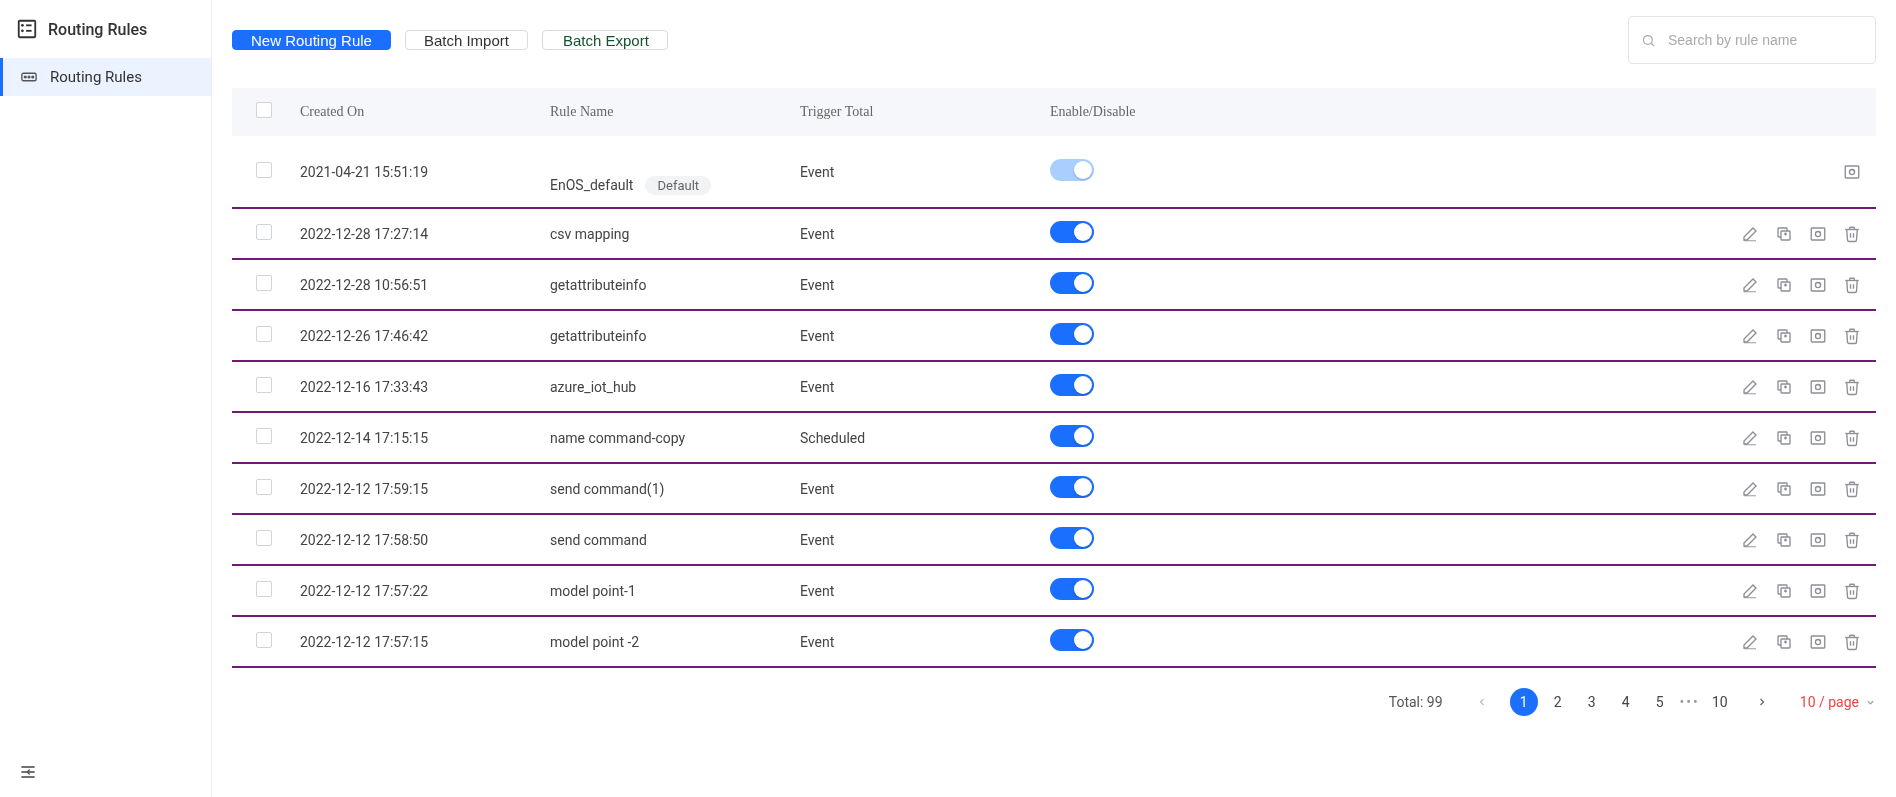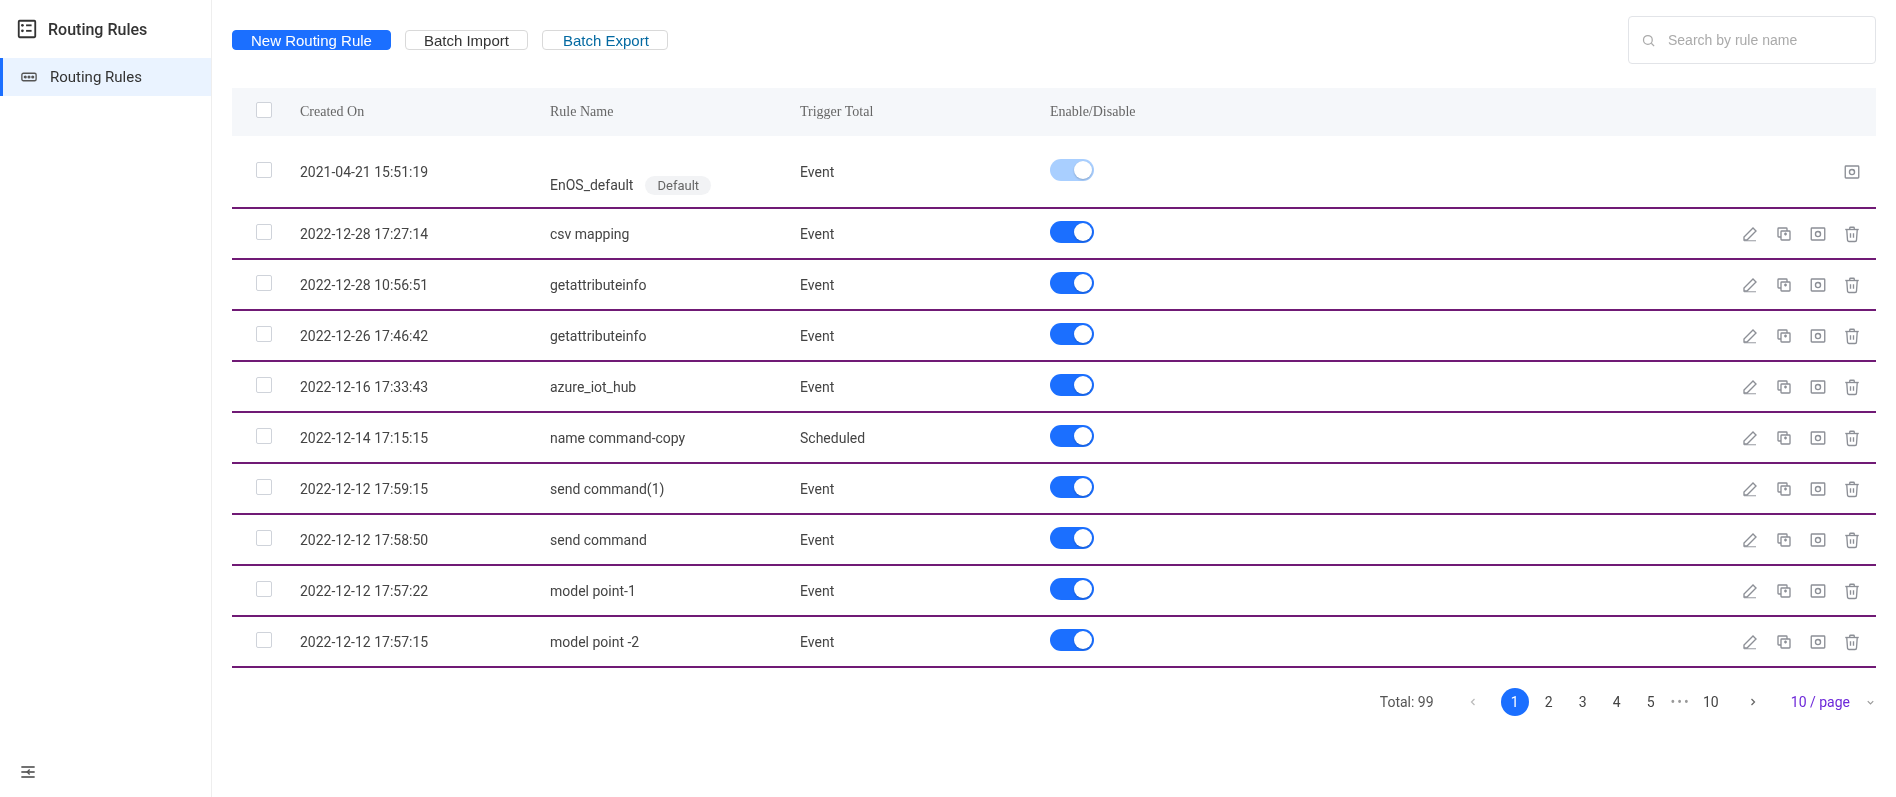--- a/index.html
+++ b/index.html
@@ -11,21 +11,21 @@
   .sidebar-nav { flex:1; }
   .nav-item { display:flex; align-items:center; gap:12px; padding:10px 16px 10px 20px; font-size:15px; color:#555; cursor:pointer;}
   .nav-item.active { background:#eaf3ff; color:#333; position:relative;}
   .nav-item.active::before { content:""; position:absolute; left:0; top:0; bottom:0; width:3px; background:#1b6fff;}
   .sidebar-footer { padding:12px 18px; }
   
   .main { flex:1; padding:16px 20px 8px 20px; overflow:auto; }
   .toolbar { display:flex; align-items:center; gap:14px; }
   .btn { display:inline-flex; align-items:center; justify-content:center; height:20px; padding:0 18px; border-radius:4px; font-size:15px; cursor:pointer; border:1px solid #d9d9d9; background:#fff; color:#333;}
   .btn-primary { background:#1b6fff; border-color:#1b6fff; color:#fff; font-weight:500;}
-  .btn-disabled { color:#0369a1; cursor:not-allowed;padding-left:20px;}
+  .btn-disabled { color:#14532d; cursor:not-allowed;padding-left:20px;}
   .spacer { flex:1; }
   .search-wrap { display:flex; align-items:center; gap:10px; height:48px; width:248px; border:1px solid #e2e4e8; border-radius:4px; padding:0 12px; color:#999;}
   .search-input { border:none; outline:none; font-size:14px; flex:1; color:#333; }
   .search-input::placeholder { color:#aaa; }
   
   .table-wrap { margin-top:24px; }
   table.rules { width:100%; border-collapse:collapse; }
   thead th { background:#f5f7fa; text-align:left; font-weight:500; color:#666; padding:14px 14px; font-size:14px;font-family:Liberation Serif, serif;}
   thead th:first-child { width:52px; padding-left:24px;}
   tbody td { padding:12px 14px; border-bottom:2px solid #701a75; color:#444; font-size:14px;}
@@ -40,21 +40,21 @@
   .actions { display:flex; gap:14px; justify-content:flex-end; color:#888;}
   .icon-btn { width:20px; height:20px; display:inline-flex; align-items:center; justify-content:center; cursor:pointer; color:#8c8f96;}
   
   .pagination { display:flex; align-items:center; justify-content:flex-end; gap:14px; margin-top:20px; color:#555; font-size:14px;}
   .page-total { margin-right:11px;}
   .page-nums { display:flex; align-items:center; gap:6px;}
   .page-btn { min-width:28px; height:28px; display:inline-flex; align-items:center; justify-content:center; border-radius:50%; cursor:pointer; color:#444;}
   .page-btn.active { background:#1b6fff; color:#fff;}
   .page-btn.arrow { color:#bbb;}
   .page-ellipsis { color:#999; letter-spacing:2px;}
-  .page-size { display:flex; align-items:center; gap:15px; color:#6d28d9; margin-left:10px;text-align:right;}
+  .page-size { display:flex; align-items:center; gap:6px; color:#ef4444; margin-left:10px;text-align:right;}
   svg { display:block; }
 </style>
 </head>
 <body>
 
 <div class="app">
 
   <aside class="sidebar">
     <div>
       <div class="sidebar-header">

